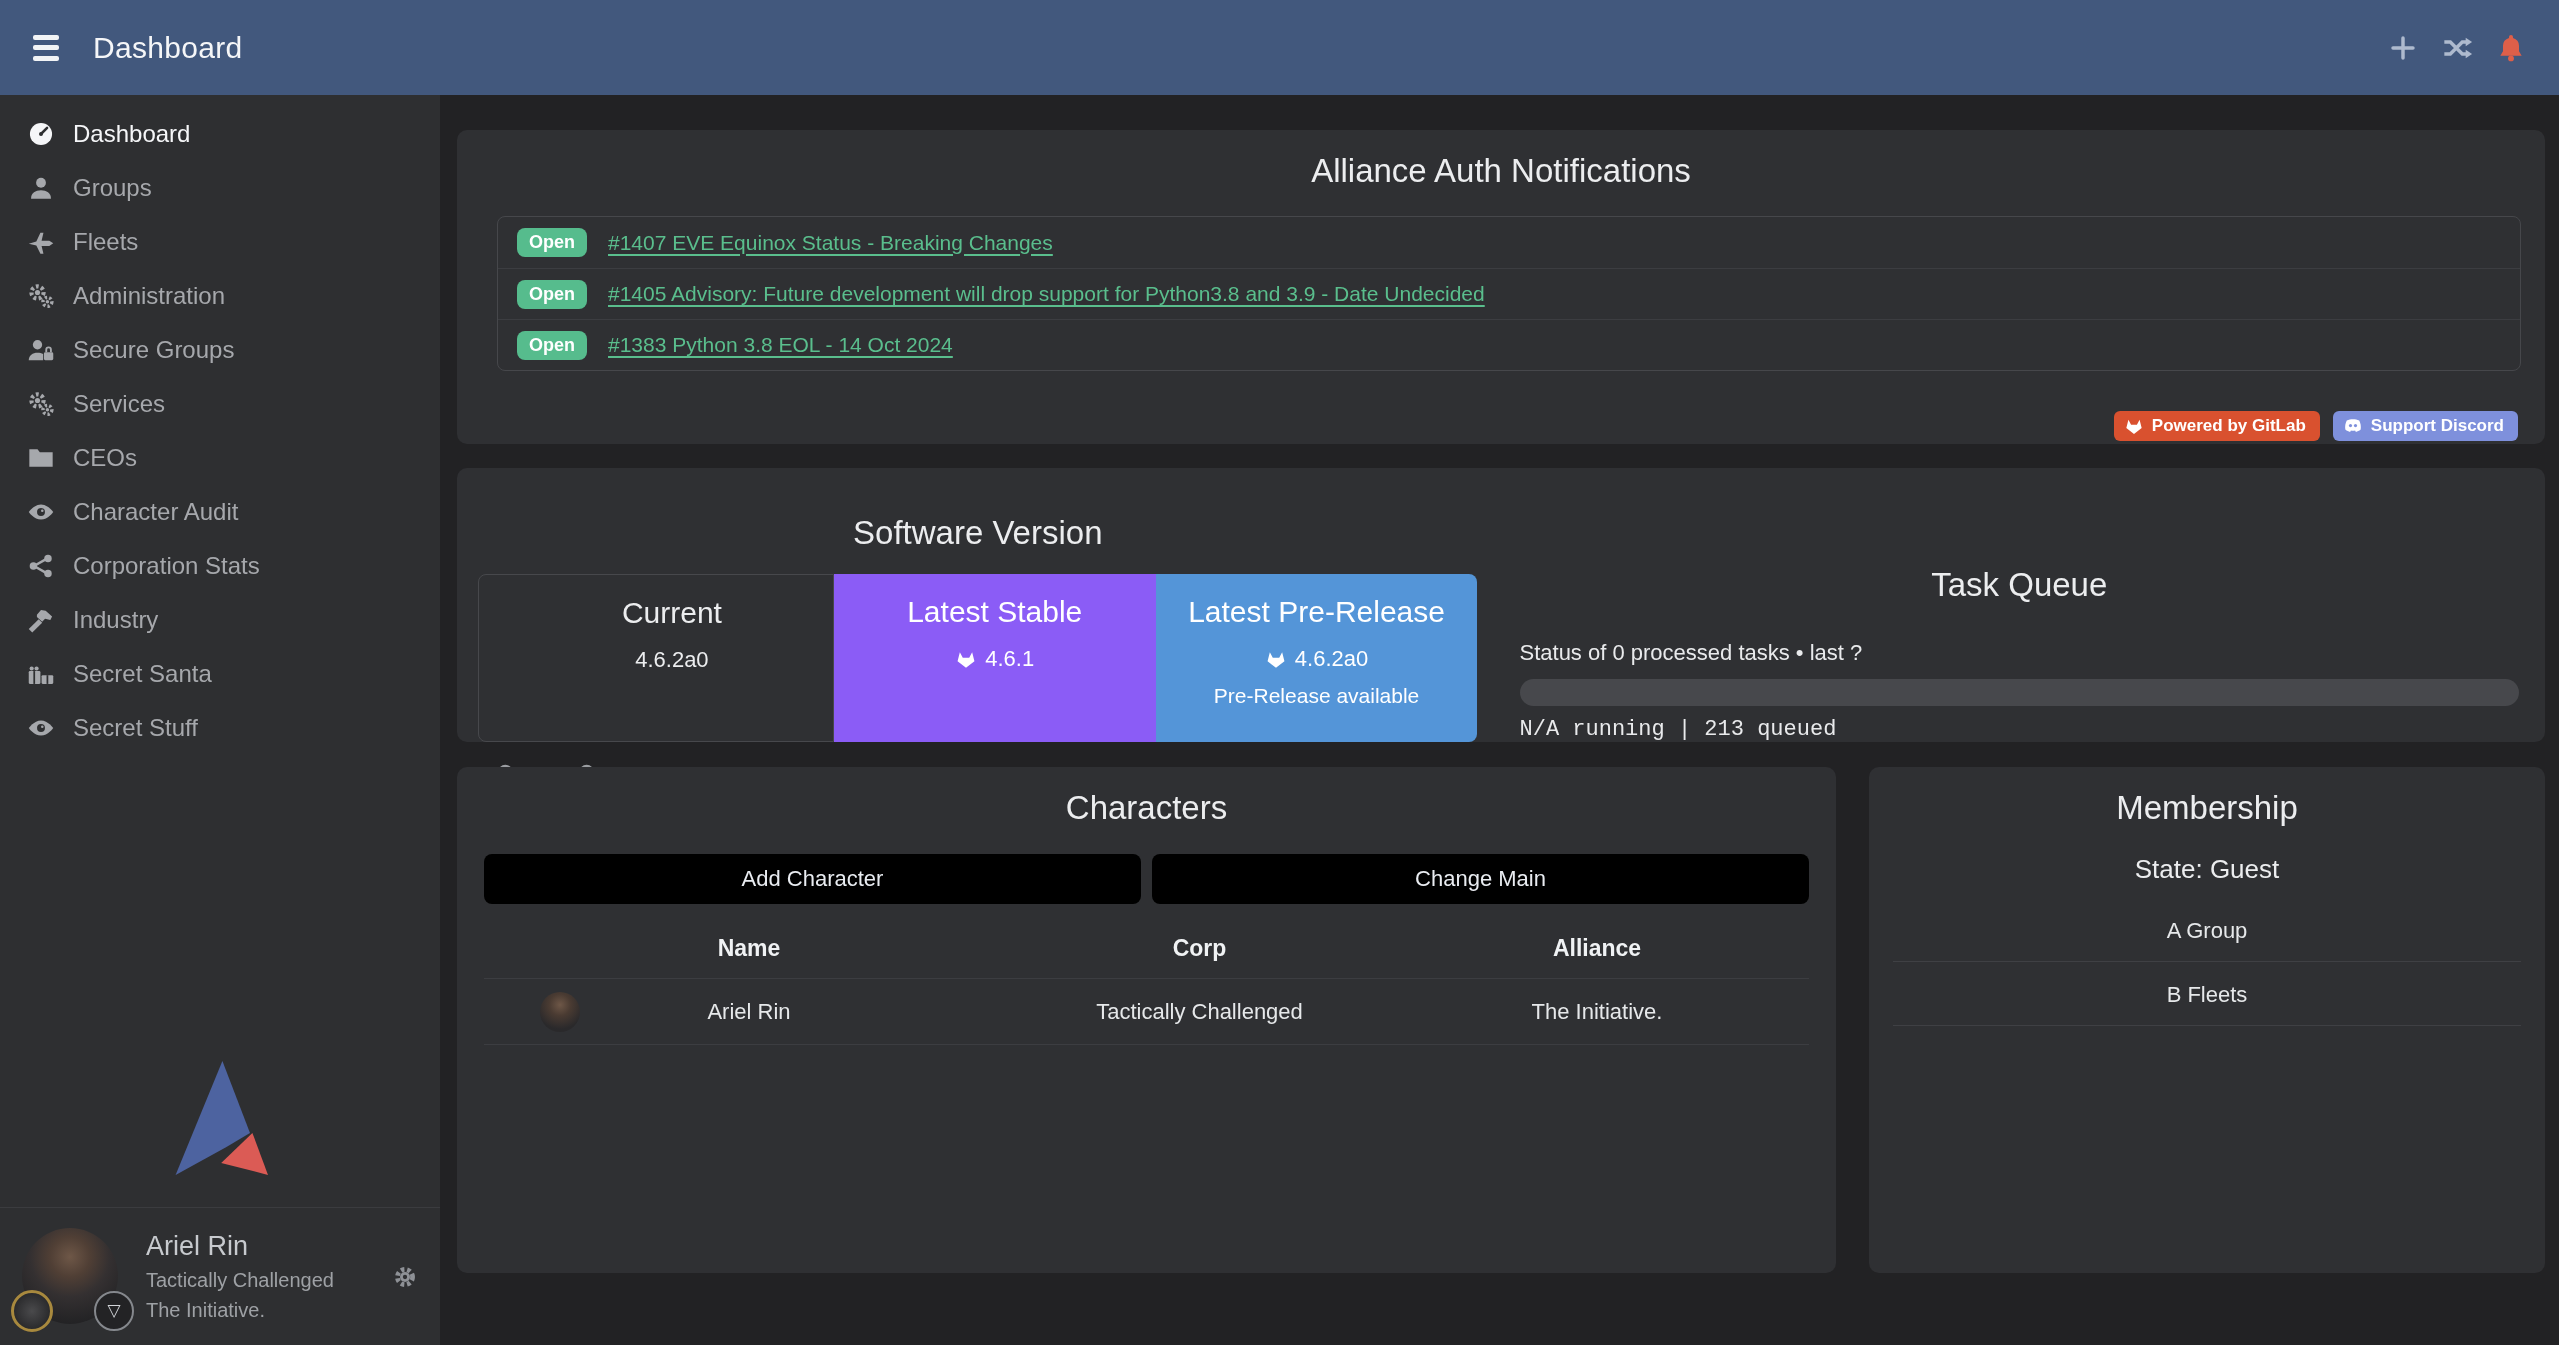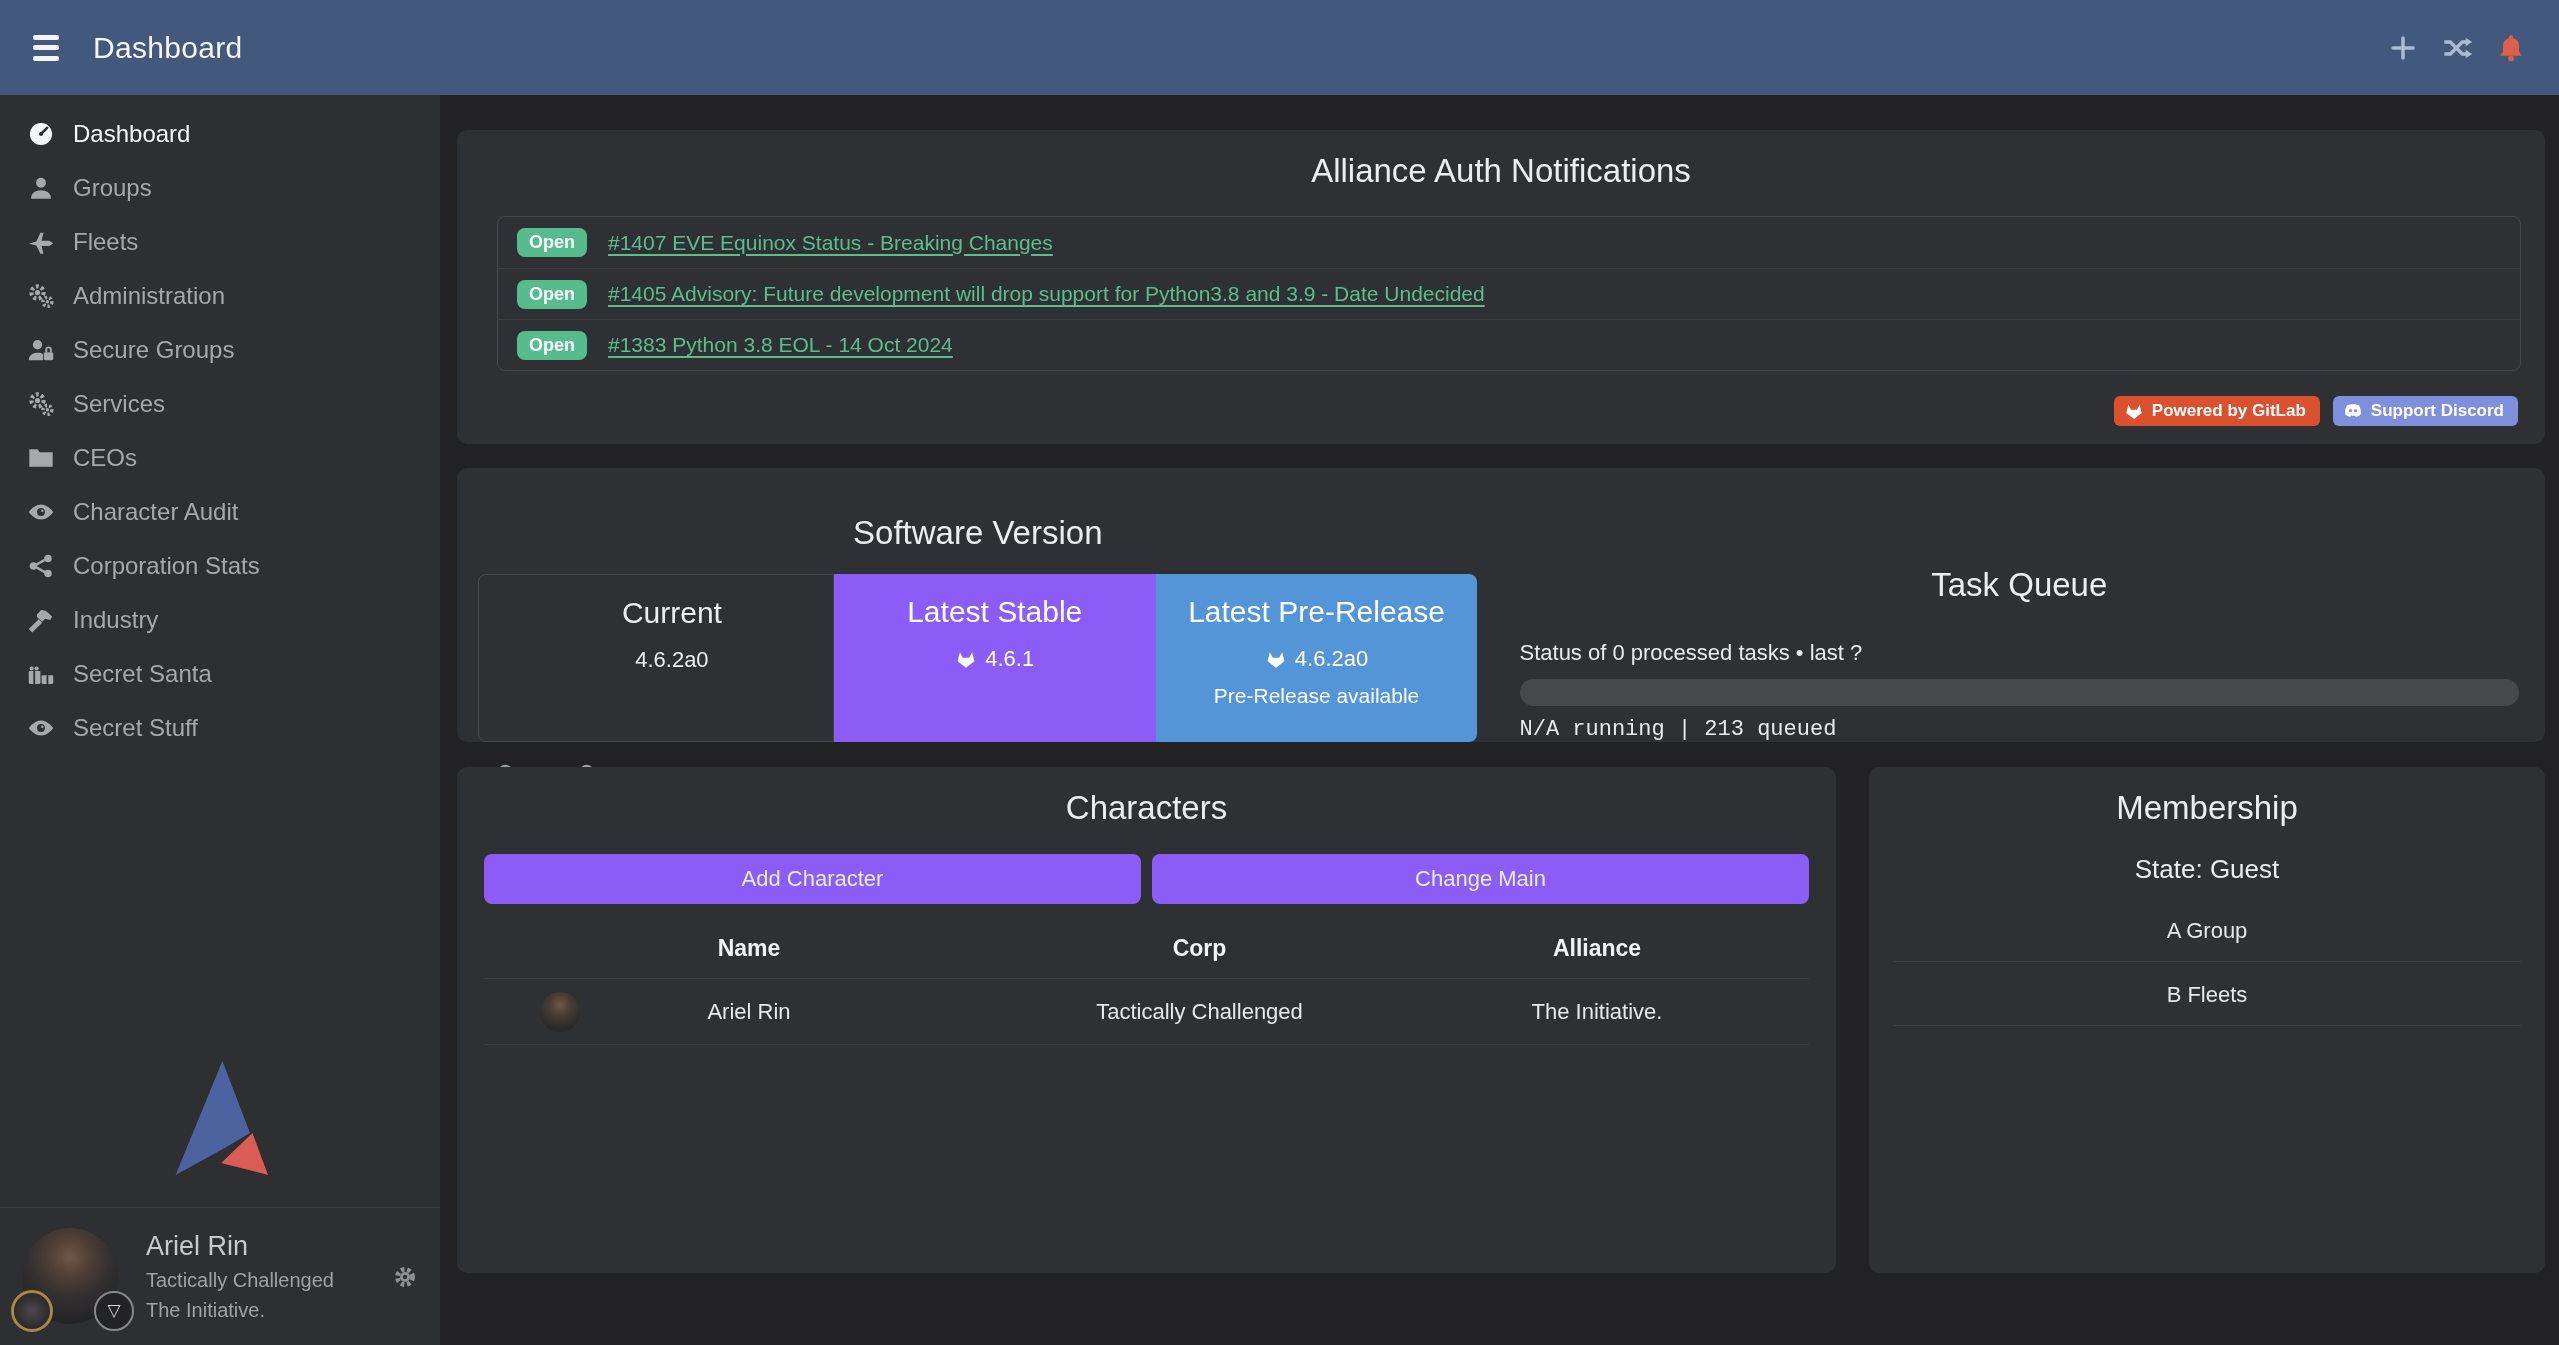--- a/index.html
+++ b/index.html
@@ -51,21 +51,21 @@
   .panel { background:#2F3033; border-radius:10px; }
   .panel-title { text-align:center; font-size:33px; font-weight:500; color:#ECEDEF; }
 
   #panel-notif { height:314px; position:relative; padding-top:22px; }
   .notif-list { margin:26px 24px 0 40px; border:1px solid #46474B; border-radius:8px; overflow:hidden; }
   .notif-row { height:51px; display:flex; align-items:center; padding:0 19px; }
   .notif-row + .notif-row { border-top:1px solid #3C3D41; }
   .badge-open { background:#56BC8D; color:#fff; font-size:18px; font-weight:700;
                 padding:4px 12px; border-radius:8px; margin-right:21px; }
   .notif-link { color:#5ABE8D; font-size:21px; text-decoration:underline; text-underline-offset:4px; cursor:pointer; }
-  .notif-badges { position:absolute; right:27px; bottom:18px; display:flex; gap:13px; }
+  .notif-badges { position:absolute; right:27px; bottom:3px; display:flex; gap:13px; }
   .pill { display:flex; align-items:center; gap:8px; color:#fff; font-weight:700; font-size:17px;
           padding:5px 14px 5px 10px; border-radius:6px; cursor:pointer; }
   .pill svg { width:20px; height:20px; fill:#fff; }
   .pill.gitlab { background:#D9512F; }
   .pill.discord { background:#7E90DC; }
 
   #panel-sw { margin-top:24px; height:274px; display:flex; padding:20px 24px 0 21px;align-items:flex-end; }
   .sw-col { flex:1; padding-right:9px; }
   .sw-boxes { display:flex; margin-top:22px; height:168px; }
   .sw-box { flex:1; text-align:center; color:#fff; }
@@ -79,21 +79,21 @@
 
   .tq-col { flex:1; padding-left:33px; padding-right:2px; }
   .tq-status { margin-top:36px; font-size:22px; color:#E9EAEC; }
   .tq-bar { margin-top:13px; height:27px; background:#47484C; border-radius:14px; overflow:hidden; }
   .tq-fill { height:100%; width:0%; background:#5495D8; }
   .tq-queue { margin-top:11px; font-size:22px; color:#E9EAEC;font-family:Liberation Mono, monospace; }
 
   .row3 { display:flex; gap:33px; margin-top:25px; }
   #panel-chars { width:1379px; flex:none; height:506px; padding:22px 27px; }
   .char-buttons { margin-top:27px; display:flex; gap:11px; }
-  .btn { flex:1; height:50px; background:#8b5cf6; border-radius:8px; color:#E9ECF1; font-size:22px;
+  .btn { flex:1; height:50px; background:#000000; border-radius:8px; color:#E9ECF1; font-size:22px;
          display:flex; align-items:center; justify-content:center; cursor:pointer; border:none; }
   .char-table { margin-top:31px; }
   .char-head { display:grid; grid-template-columns:40% 28% 32%; font-weight:700; font-size:23px;
                color:#F0F2F4; text-align:center; border-bottom:1px solid #3C3D41; }
   .char-head div { padding-bottom:16px; }
   .char-row { display:grid; grid-template-columns:40% 28% 32%; align-items:center; height:66px;
               border-bottom:1px solid #3C3D41; font-size:22px; color:#E6E8EA; text-align:center; position:relative; }
   .char-avatar { position:absolute; left:56px; top:13px; width:40px; height:40px; border-radius:50%;
      background:radial-gradient(circle at 50% 32%, #6e5747 0%, #4a3b32 32%, #2a292b 72%); }
 

